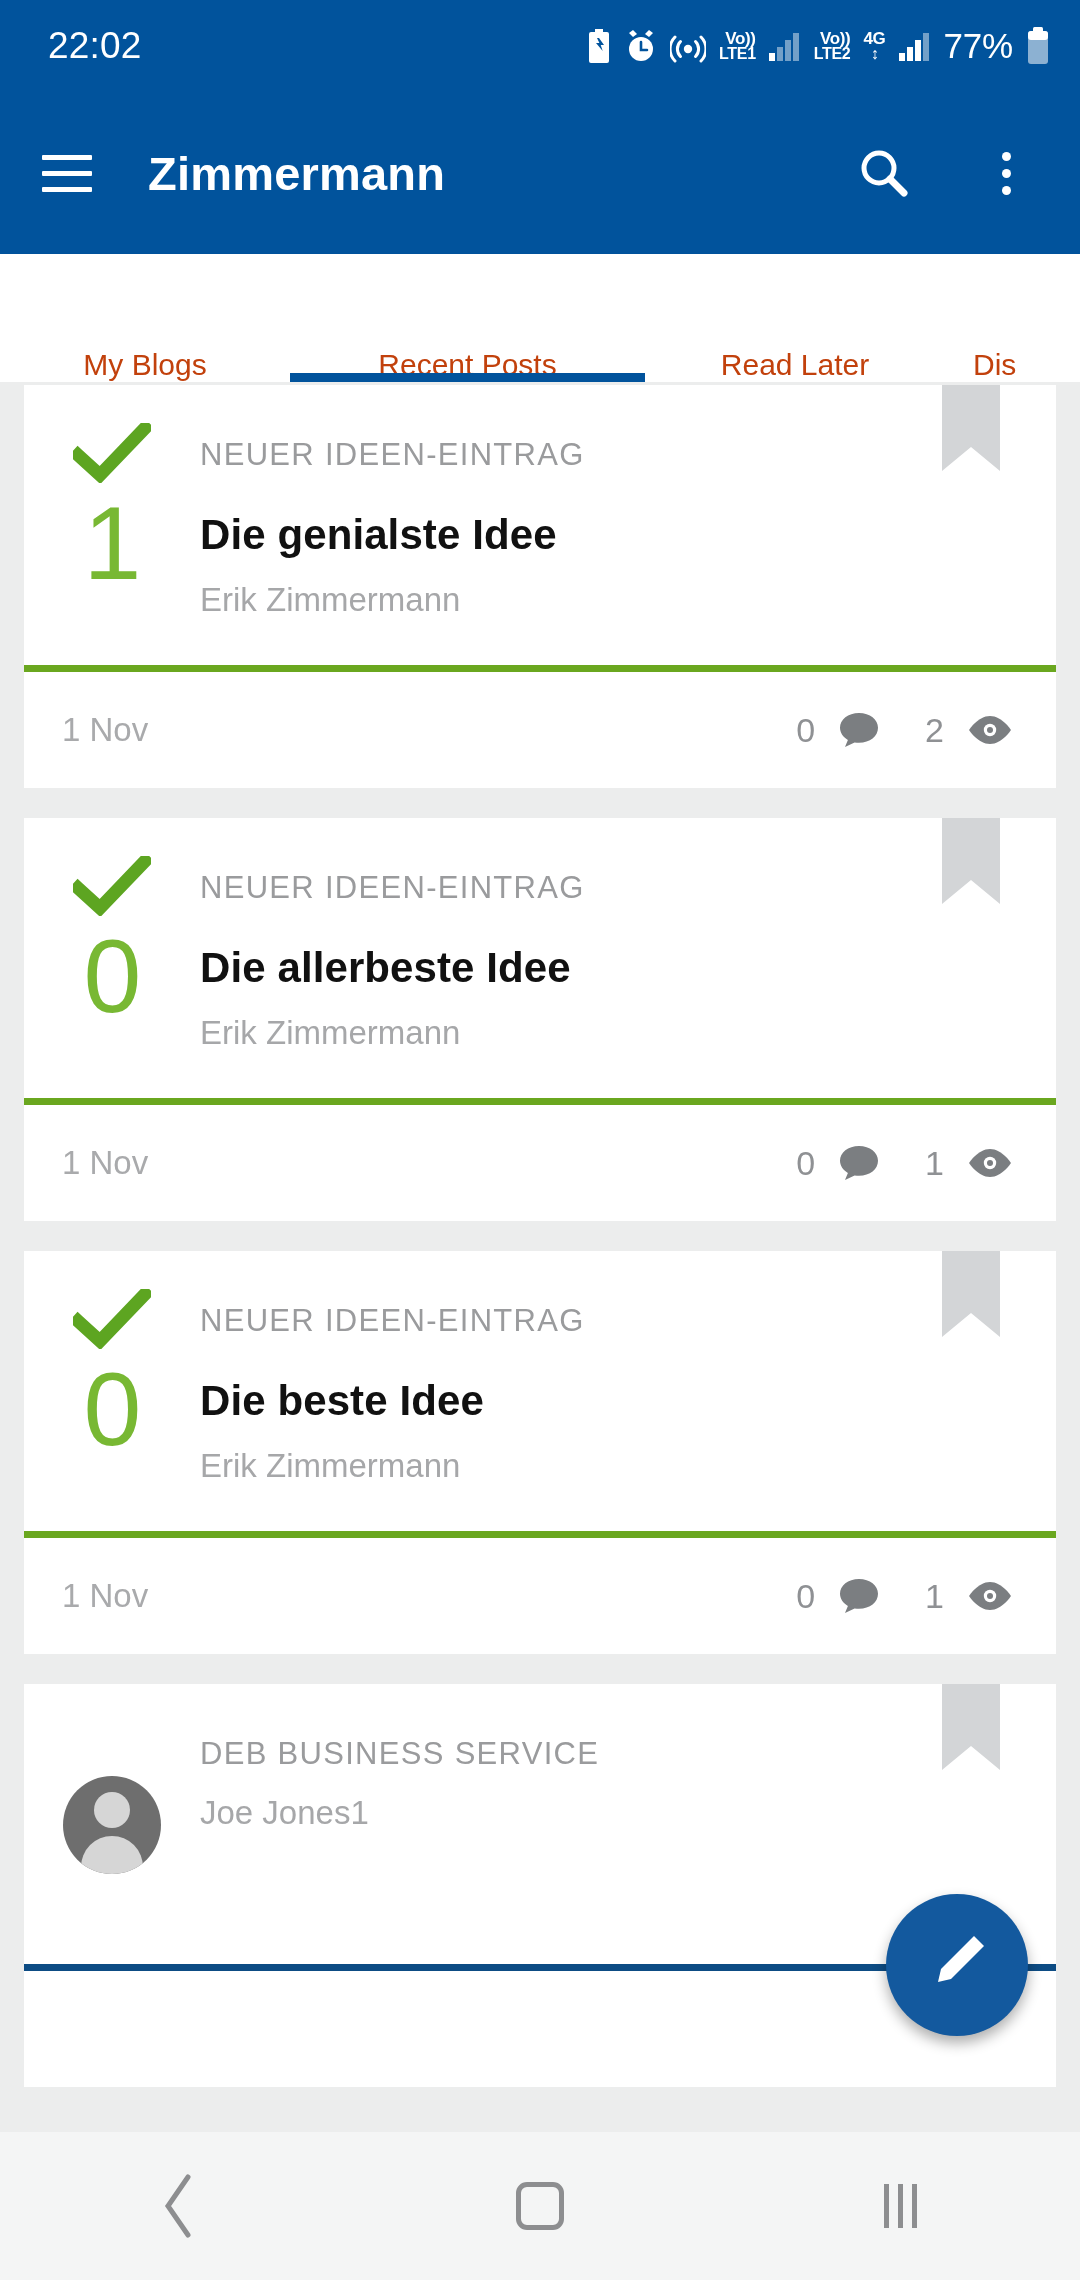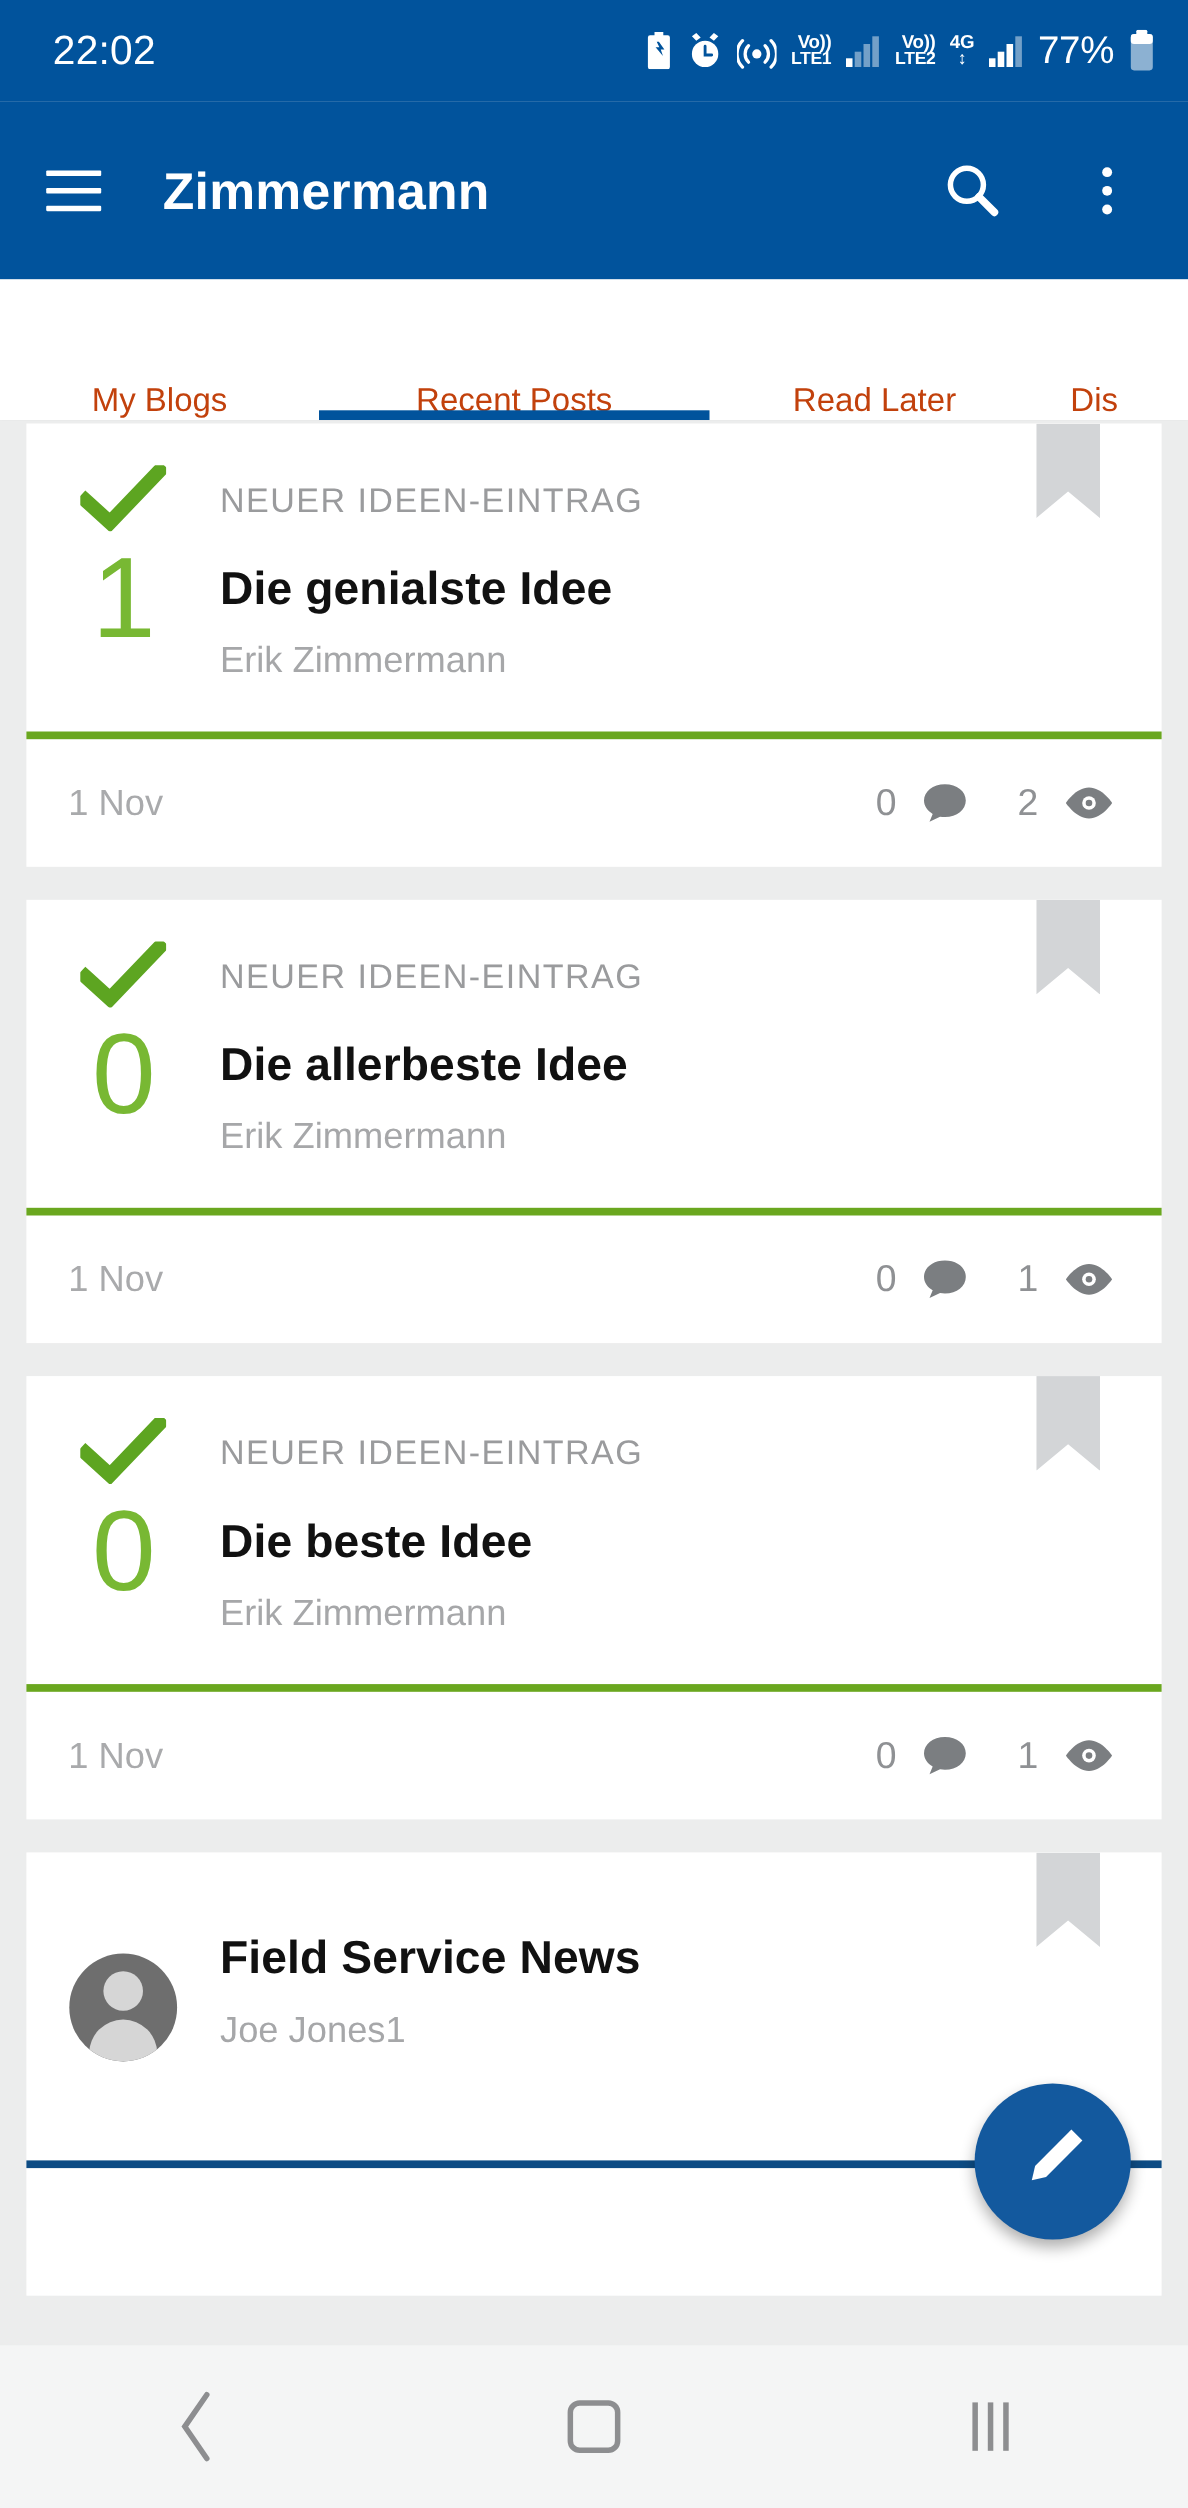--- a/index.html
+++ b/index.html
@@ -434,21 +434,21 @@
     <div class="card-body">
       <div class="gutter">
         <div class="avatar-wrap">
           <div class="avatar">
             <div class="head"></div>
             <div class="body"></div>
           </div>
         </div>
       </div>
       <div class="content">
-        <div class="title">Field Service News</div>
+        <div class="eyebrow">DEB BUSINESS SERVICE</div>
         <div class="author">Joe Jones1</div>
       </div>
     </div>
     <div class="divider blue"></div>
     <div class="card-foot">
       <div class="date"></div>
     </div>
   </div>
 
   <div class="fab">

